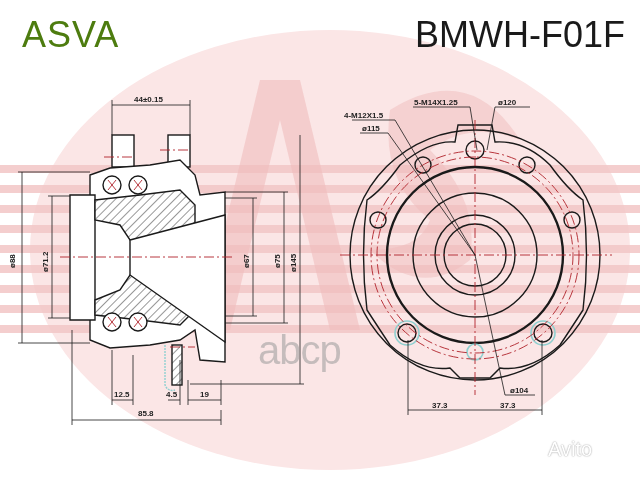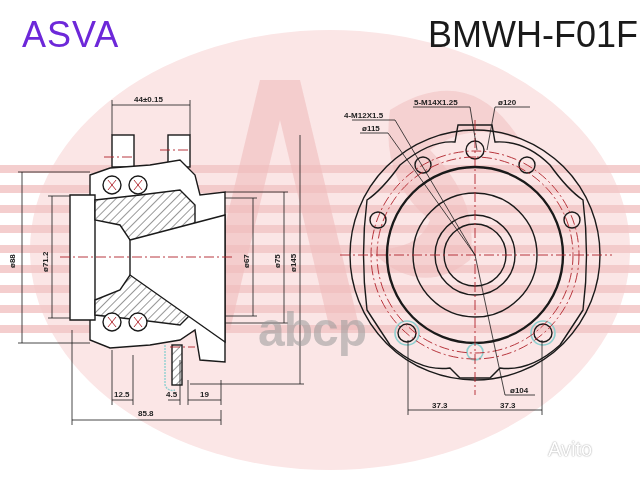--- a/index.html
+++ b/index.html
@@ -1,19 +1,19 @@
 <!DOCTYPE html>
 <html><head>
 <meta charset="utf-8">
 <style>
   html,body{margin:0;padding:0;background:#ffffff;}
   #canvas{position:relative;width:640px;height:480px;overflow:hidden;background:#fff;font-family:"Liberation Sans",sans-serif;}
-  .brand{position:absolute;left:22px;top:14px;font-size:36px;color:#6d28d9;letter-spacing:1px;}
-  .part{position:absolute;right:2px;top:14px;font-size:36px;color:#1a1a1a;}
-  .wm-abcp{position:absolute;left:258px;top:302px;font-size:48px;font-weight:bold;color:#9a9a9a;opacity:0.55;letter-spacing:-1px;}
+  .brand{position:absolute;left:22px;top:14px;font-size:36px;color:#4d7c0f;letter-spacing:1px;}
+  .part{position:absolute;right:15px;top:14px;font-size:36px;color:#1a1a1a;}
+  .wm-abcp{position:absolute;left:258px;top:328px;font-size:40px;font-weight:normal;color:#9a9a9a;opacity:0.55;letter-spacing:-1px;}
   .wm-avito{position:absolute;left:548px;top:438px;font-size:20px;color:#ffffff;text-shadow:0 0 2px #bbb,0 0 1px #999;}
   svg{position:absolute;left:0;top:0;}
   .dim{font-family:"Liberation Sans",sans-serif;font-size:8px;font-weight:bold;fill:#222;}
 </style>
 </head>
 <body>
 
 <div id="canvas">
 
   <svg width="640" height="480">

